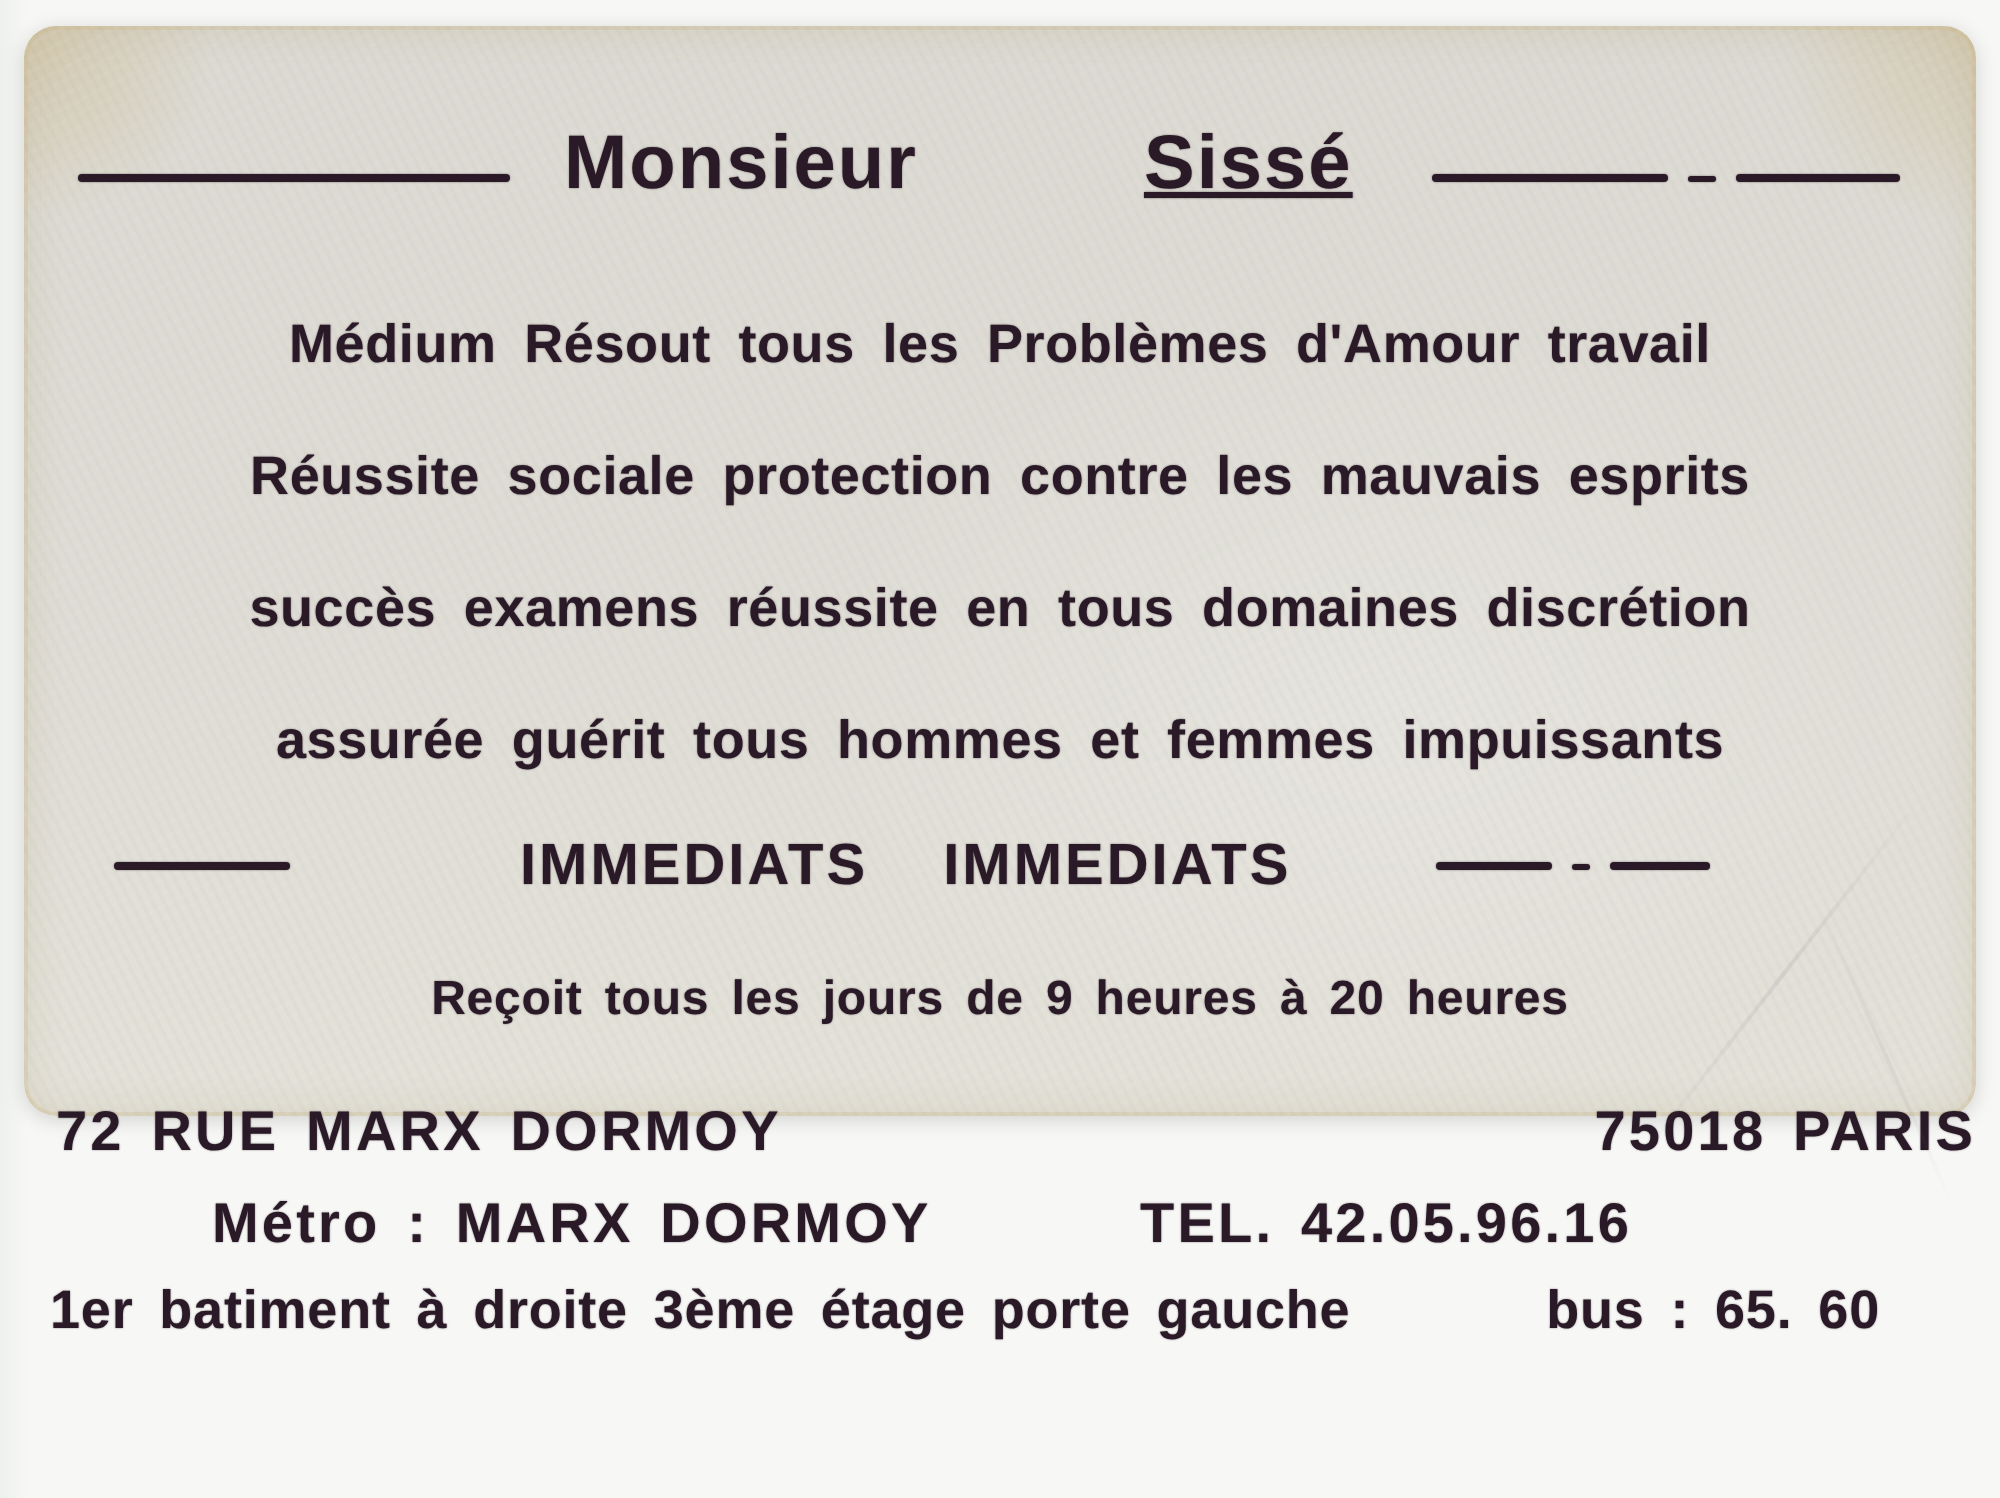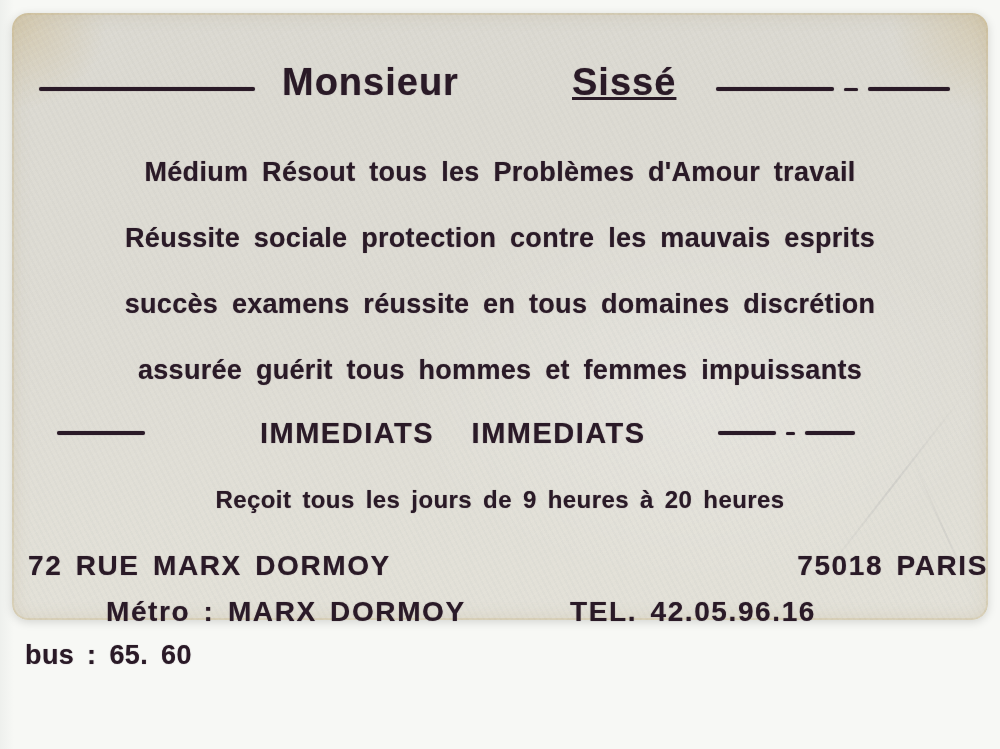--- a/index.html
+++ b/index.html
@@ -4,21 +4,21 @@
 <style>
   html,body{margin:0;padding:0;}
   body{
     width:1000px;height:749px;
     background:#f6f7f4;
     font-family:"Liberation Sans","DejaVu Sans",sans-serif;
     overflow:hidden;
   }
   .stage{position:relative;width:1000px;height:749px;background:linear-gradient(90deg,#eef0ed 0px,#f7f8f5 14px);}
   .card{
-    position:absolute;left:12px;top:13px;width:976px;height:607px;
+    position:absolute;left:12px;top:13px;width:976px;height:545px;
     border-radius:16px;
     background:
       radial-gradient(140px 140px at 6px 715px, rgba(198,172,112,.38), rgba(198,172,112,0) 70%),
       radial-gradient(150px 150px at 972px 712px, rgba(198,172,112,.30), rgba(198,172,112,0) 70%),
       radial-gradient(130px 130px at 970px 8px,  rgba(198,172,112,.30), rgba(198,172,112,0) 70%),
       radial-gradient(120px 120px at 10px 12px,  rgba(198,172,112,.32), rgba(198,172,112,0) 70%),
       radial-gradient(400px 260px at 70% 62%, rgba(255,255,255,.20), rgba(255,255,255,0) 75%),
       linear-gradient(180deg,#dbd9d1 0%,#dedcd4 55%,#e3e1d8 100%);
     box-shadow:
       inset 0 0 0 2px rgba(203,183,129,.28),
@@ -108,19 +108,20 @@
 
     <div class="addr-row street">
       <span class="ink">72 RUE MARX DORMOY</span>
       <span class="ink">75018 PARIS</span>
     </div>
     <div class="addr-row metro">
       <span class="ink">Métro : MARX DORMOY</span>
       <span class="ink">TEL. 42.05.96.16</span>
     </div>
     <div class="addr-row directions">
+      <span class="ink">1er batiment à droite 3ème étage porte gauche</span>
       <span class="ink">bus : 65. 60</span>
     </div>
 
     <div class="crease c1"></div>
     <div class="crease c2"></div>
   </div>
 </div>
 
 </body></html>

